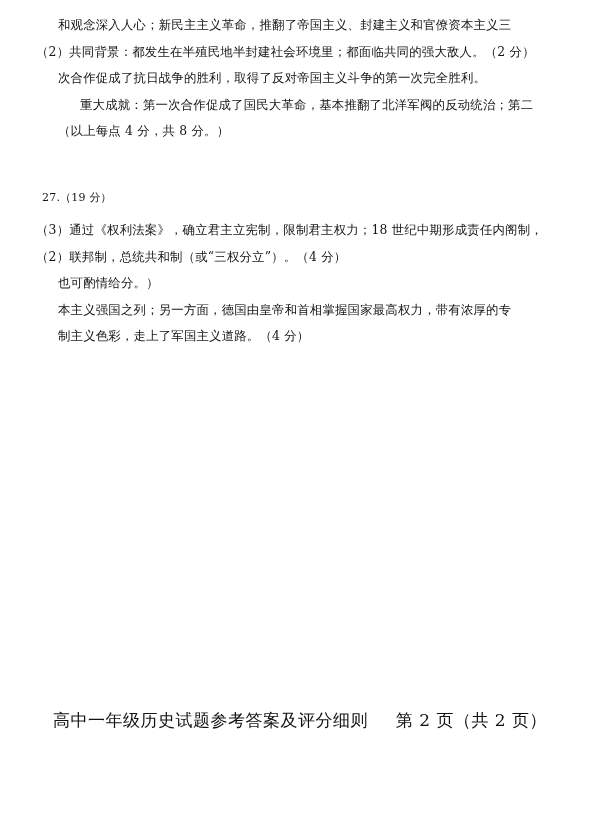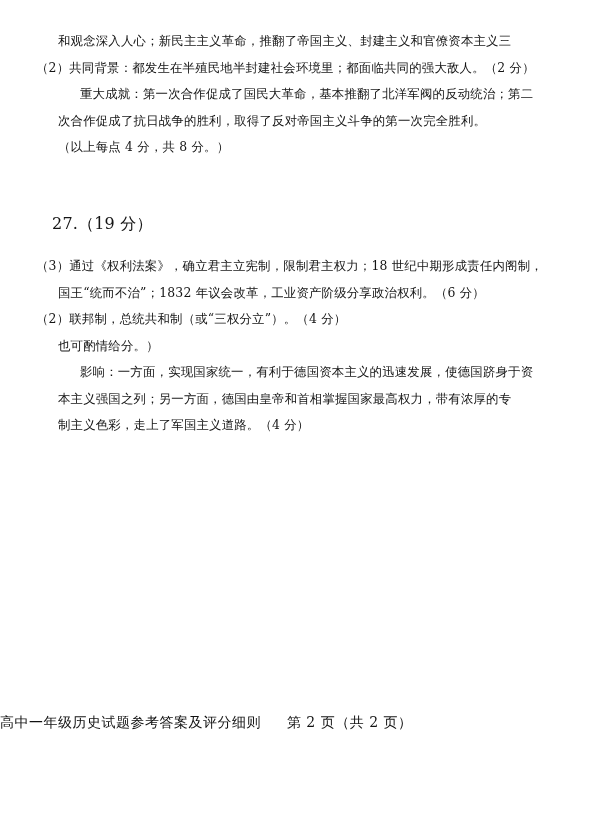--- a/index.html
+++ b/index.html
@@ -13,91 +13,90 @@
     font-family: "DejaVu Serif", "Liberation Serif", serif;
     color: #1a1a1a;
     position: relative;
     overflow: hidden;
   }
   .page {
     position: relative;
     width: 600px;
     height: 748px;
     box-sizing: border-box;
-    padding: 28px 36px 0 36px;
+    padding: 12px 36px 0 36px;
   }
   .body-text {
     font-size: 12.4px;
     line-height: 26.5px;
     letter-spacing: 0.2px;
     color: #141414;
     text-align: justify;
   }
   .para {
     margin: 0;
   }
   .hang2 {
     padding-left: 22px;
     text-indent: 0;
   }
   .section-gap { height: 34px; }
   .qnum {
-    margin: 16px;
-    font-size: 16px;
+    margin: 6px;
+    font-size: 11px;
     line-height: 26.5px;
     padding-left: 0;
   }
   .sub {
     padding-left: 22px;
     text-indent: -22px;
   }
   .sub-cont {
     padding-left: 22px;
   }
   .sub-cont-ind {
     padding-left: 22px;
     text-indent: 22px;
   }
   .footer {
     position: absolute;
     left: 0;
     right: 0;
     bottom: 16px;
-    font-size: 14px;
+    text-align: center;
+    font-size: 17px;
     letter-spacing: 0.5px;
     color: #111;
   }
   .footer .sep {
     display: inline-block;
     width: 16px;
   }
   .spacer-tall { height: 210px; }
 </style>
 </head>
 <body>
 
 <div class="page">
 
   <div class="body-text">
     <p class="para hang2">和观念深入人心；新民主主义革命，推翻了帝国主义、封建主义和官僚资本主义三</p>
     <p class="para sub">（2）共同背景：都发生在半殖民地半封建社会环境里；都面临共同的强大敌人。（2 分）</p>
+    <p class="para sub-cont">次合作促成了抗日战争的胜利，取得了反对帝国主义斗争的第一次完全胜利。</p>
     <p class="para sub-cont-ind">重大成就：第一次合作促成了国民大革命，基本推翻了北洋军阀的反动统治；第二</p>
-    <p class="para sub-cont">次合作促成了抗日战争的胜利，取得了反对帝国主义斗争的第一次完全胜利。</p>
     <p class="para sub-cont">（以上每点 4 分，共 8 分。）</p>
   </div>
 
   <div class="section-gap"></div>
 
   <div class="body-text">
     <p class="qnum">27.（19 分）</p>
     <p class="para sub">（3）通过《权利法案》，确立君主立宪制，限制君主权力；18 世纪中期形成责任内阁制，</p>
-    <p class="para sub-cont">国王“统而不治”；1832 年议会改革，工业资产阶级分享政治权利。（6 分）</p>
     <p class="para sub">（2）联邦制，总统共和制（或“三权分立”）。（4 分）</p>
     <p class="para sub-cont">也可酌情给分。）</p>
-    <p class="para sub-cont-ind">影响：一方面，实现国家统一，有利于德国资本主义的迅速发展，使德国跻身于资</p>
     <p class="para sub-cont">本主义强国之列；另一方面，德国由皇帝和首相掌握国家最高权力，带有浓厚的专</p>
     <p class="para sub-cont">制主义色彩，走上了军国主义道路。（4 分）</p>
   </div>
 
   <div class="spacer-tall"></div>
 
   <div class="footer">
     <span>高中一年级历史试题参考答案及评分细则</span>
     <span class="sep"></span>
     <span>第 2 页（共 2 页）</span>

